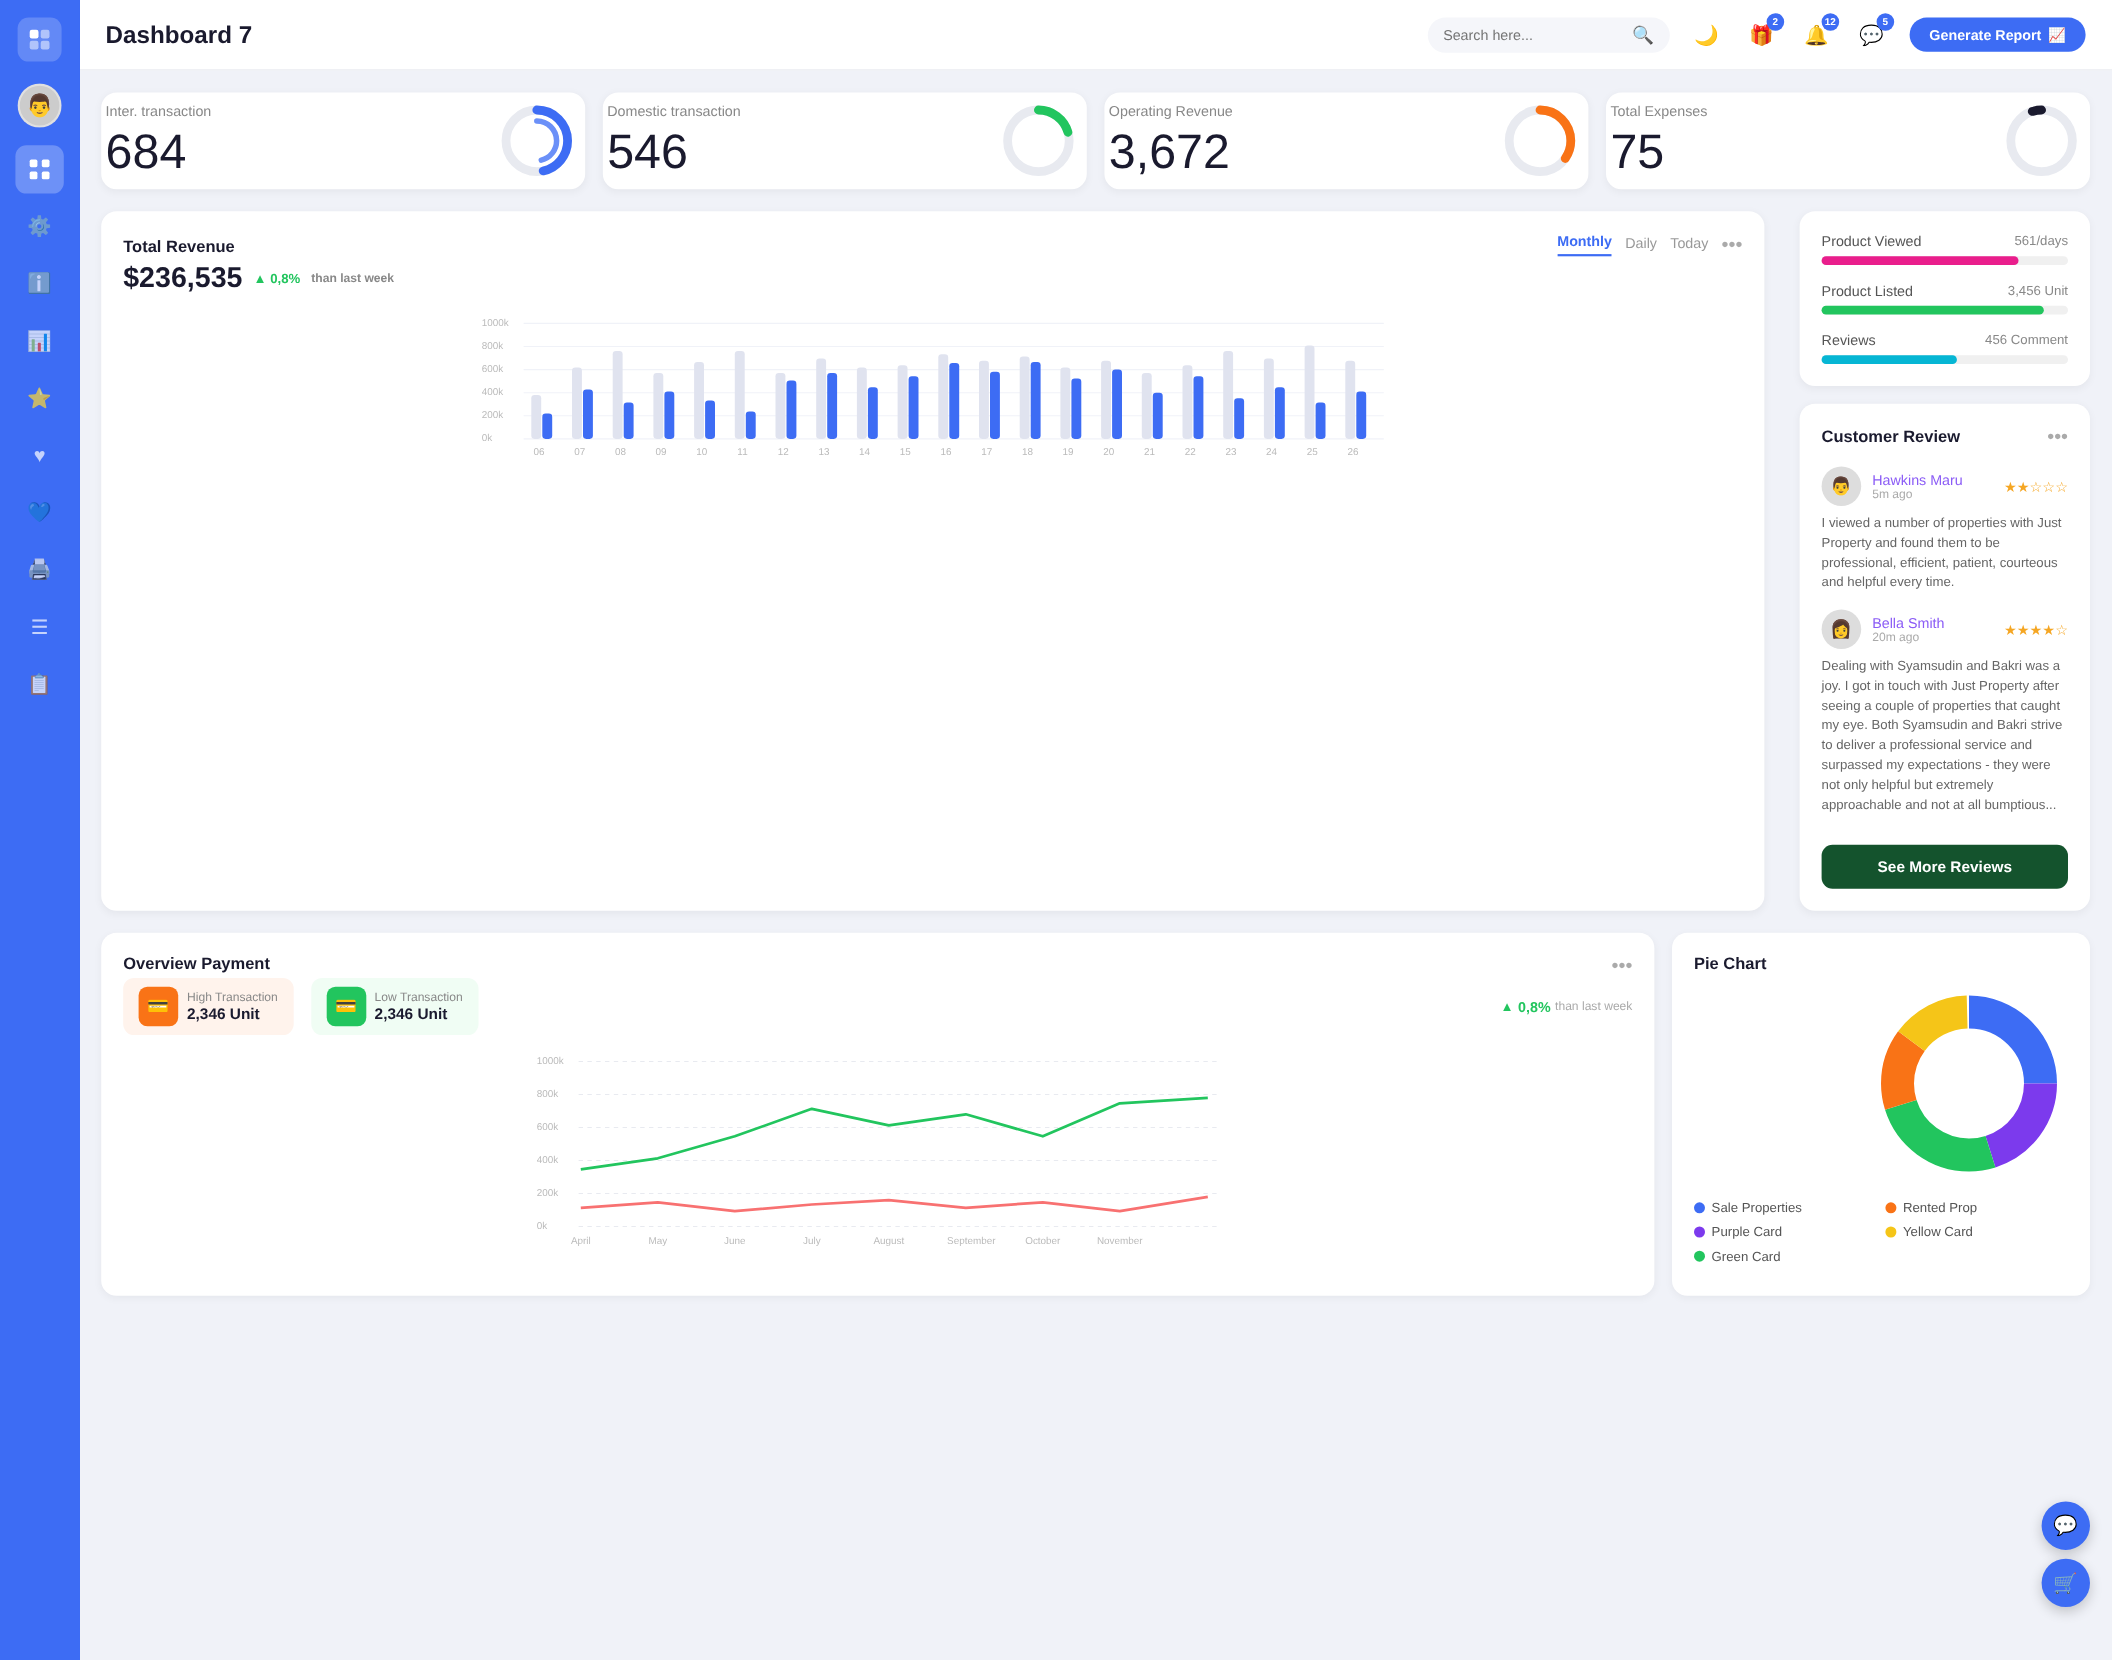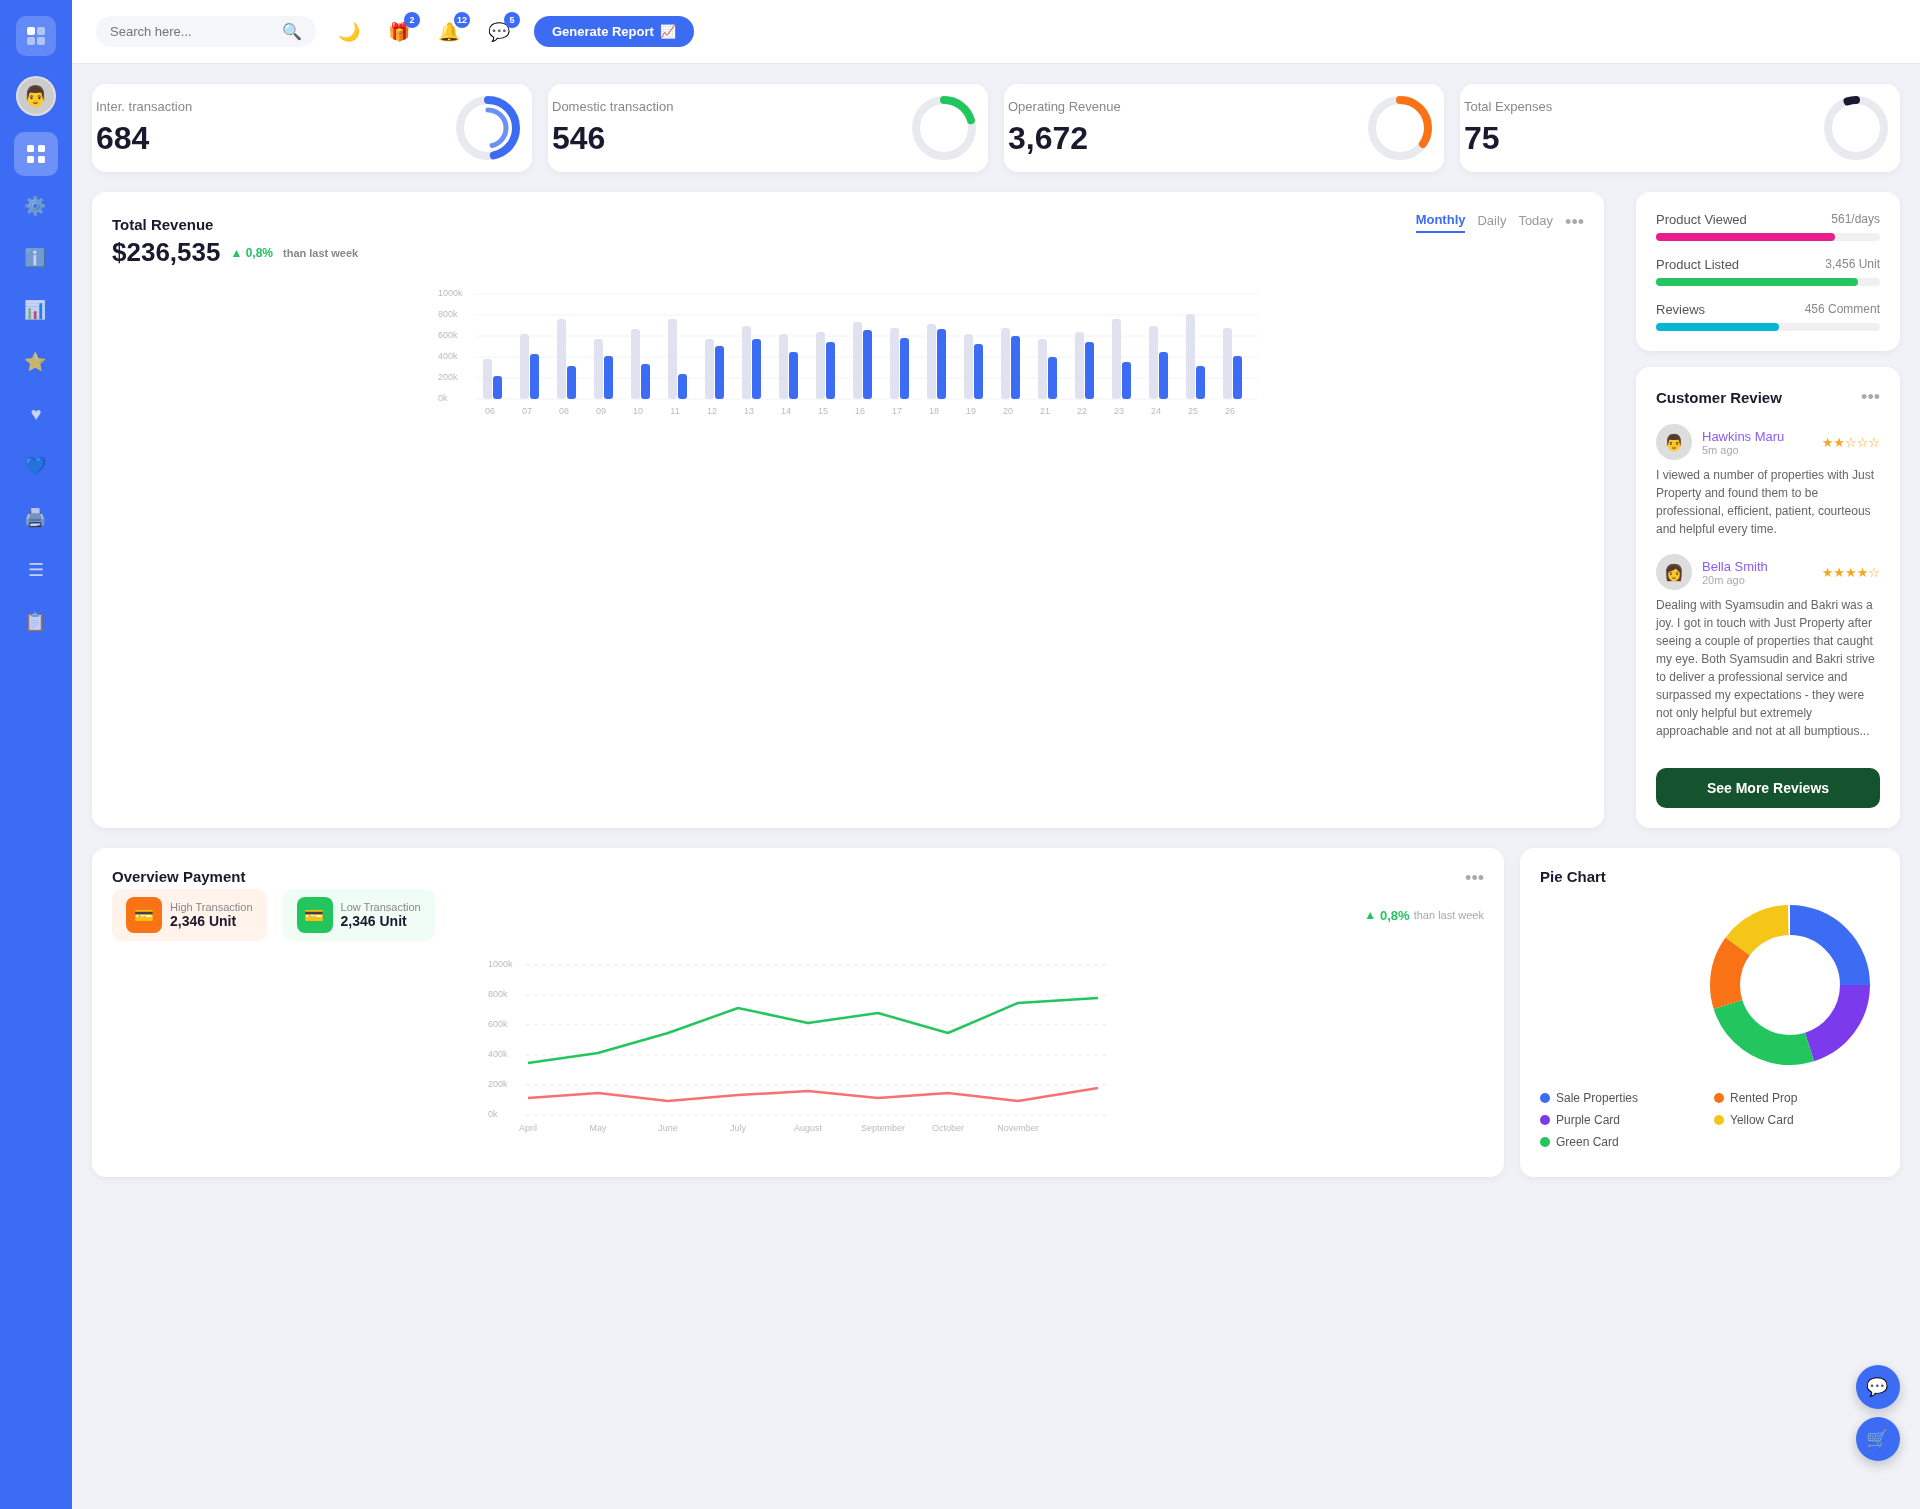--- a/index.html
+++ b/index.html
@@ -138,21 +138,21 @@
     .stat-card {
       background: white;
       border-radius: 14px;
       padding: 4px;
       display: flex;
       align-items: center;
       justify-content: space-between;
       box-shadow: 0 2px 8px rgba(0,0,0,0.05);
     }
     .stat-label { font-size: 13px; color: #888; margin-bottom: 6px; }
-    .stat-value { font-size: 32px; font-weight: 700; color: #1a1a2e; }
+    .stat-value { font-size: 44px; font-weight: 400; color: #1a1a2e; }
 
     
     .donut-container { width: 80px; height: 80px; }
 
     
     .charts-row {
       display: grid;
       grid-template-columns: 1fr 280px;
       gap: 16px;
       margin-bottom: 20px;
@@ -381,20 +381,21 @@
   <div class="sidebar-item">♥</div>
   <div class="sidebar-item">💙</div>
   <div class="sidebar-item">🖨️</div>
   <div class="sidebar-item">☰</div>
   <div class="sidebar-item">📋</div>
 </div>
 
 <div class="main">
 
   <div class="header">
+    <div class="header-title">Dashboard 7</div>
     <div class="search-box">
       <input class="search-input" type="text" placeholder="Search here..." style="">
       <span>🔍</span>
     </div>
     <div class="header-icons">
       <div class="icon-btn">🌙</div>
       <div class="icon-btn">
         🎁
         <span class="badge">2</span>
       </div>

